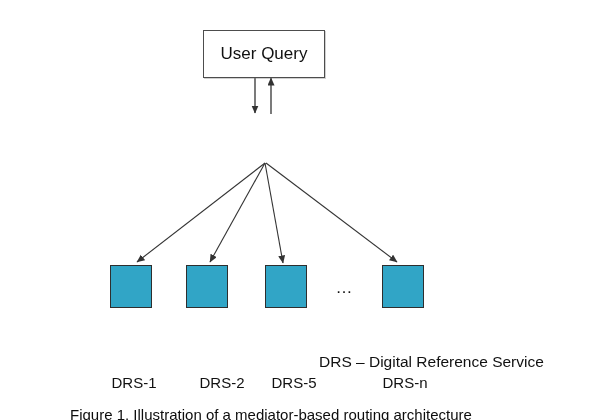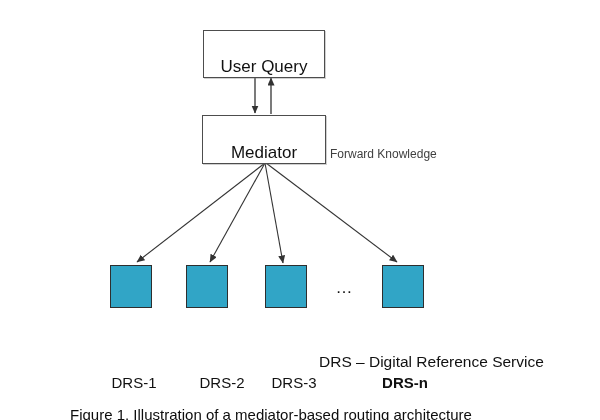--- a/index.html
+++ b/index.html
@@ -19,21 +19,21 @@
     position: absolute;
     left: 0; top: 0;
     width: 600px; height: 420px;
     pointer-events: none;
   }
   .node-box {
     position: absolute;
     border: 1px solid #4d4d4d;
     background: #ffffff;
     display: flex;
-    align-items: flex-end;
+    align-items: center;
     justify-content: center;
     font-size: 17px;
     color: #111111;
     box-shadow: 1px 1px 0 rgba(120,120,120,0.35);
   }
   .box-user-query { left: 203px; top: 30px;  width: 120px; height: 46px; }
   .box-mediator   { left: 202px; top: 115px; width: 122px; height: 47px; }
 
   .annotation {
     position: absolute;
@@ -62,21 +62,21 @@
     top: 326px;
     transform: translateX(-50%);
     font-size: 15px;
     color: #111111;
     white-space: nowrap;
     margin-top: 48px;
   }
   .lbl-0 { left: 134px; }
   .lbl-1 { left: 222px; }
   .lbl-2 { left: 294px; }
-  .lbl-3 { left: 405px; font-weight: bold; }
+  .lbl-3 { left: 405px; }
 
   .ellipsis {
     position: absolute;
     left: 345px;
     top: 278px;
     transform: translateX(-50%);
     font-size: 17px;
     letter-spacing: 2px;
     color: #111111;
   }
@@ -117,35 +117,31 @@
     <line x1="265" y1="163" x2="137" y2="262" stroke="#333333" stroke-width="1.1" marker-end="url(#ah)"></line>
     <line x1="265" y1="163" x2="210" y2="262" stroke="#333333" stroke-width="1.1" marker-end="url(#ah)"></line>
     <line x1="265" y1="163" x2="283" y2="263" stroke="#333333" stroke-width="1.1" marker-end="url(#ah)"></line>
     <line x1="266" y1="163" x2="397" y2="262" stroke="#333333" stroke-width="1.1" marker-end="url(#ah)"></line>
   </svg>
 
   <div class="node-box box-user-query">
     <span>User Query</span>
   </div>
 
-  <div class="node-box box-mediator">
-    <span>Mediator</span>
-  </div>
 
-  <div class="annotation forward-knowledge">Forward Knowledge</div>
 
   <div class="drs-square sq-0" style="background: rgb(49, 165, 198); border-color: rgb(46, 46, 46);"></div>
   <div class="drs-square sq-1" style="background: rgb(49, 165, 198); border-color: rgb(46, 46, 46);"></div>
   <div class="drs-square sq-2" style="background: rgb(49, 165, 198); border-color: rgb(46, 46, 46);"></div>
   <div class="drs-square sq-3" style="background: rgb(49, 165, 198); border-color: rgb(46, 46, 46);"></div>
 
   <div class="ellipsis">…</div>
 
   <div class="drs-label lbl-0">DRS-1</div>
   <div class="drs-label lbl-1">DRS-2</div>
-  <div class="drs-label lbl-2">DRS-3</div>
+  <div class="drs-label lbl-2">DRS-5</div>
   <div class="drs-label lbl-3">DRS-n</div>
 
   <div class="legend-line">DRS – Digital Reference Service</div>
 
   <div class="figure-caption">Figure 1. Illustration of a mediator-based routing architecture</div>
 
 </div>
 
 </body></html>

